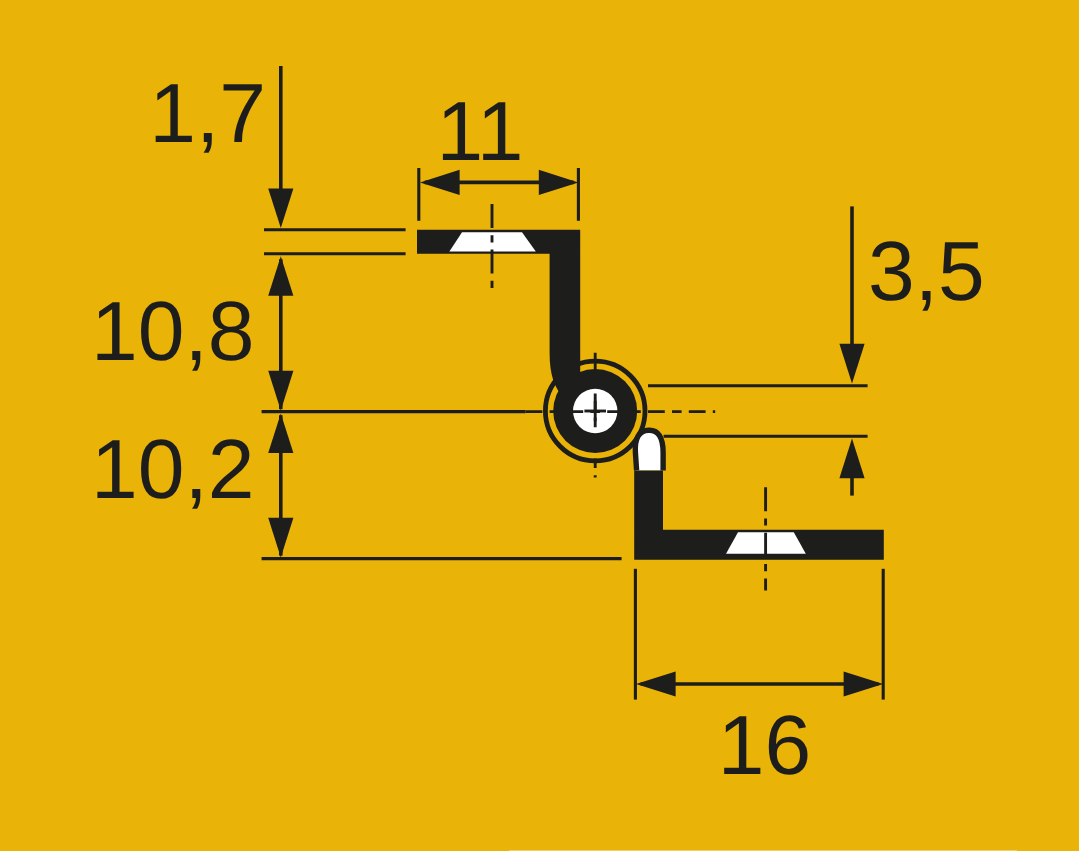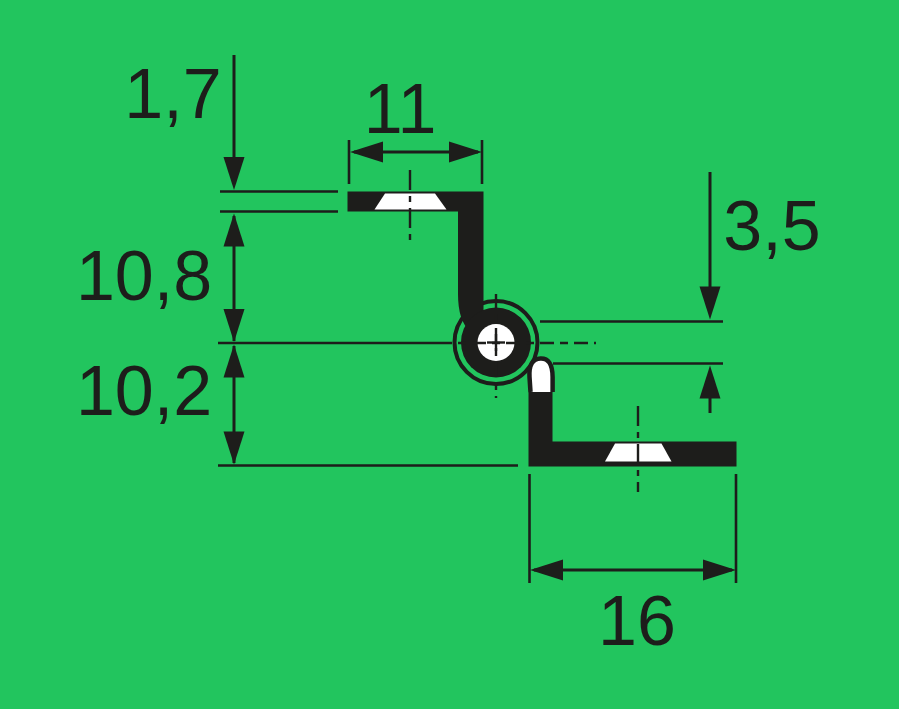--- a/index.html
+++ b/index.html
@@ -4,21 +4,21 @@
 <style>
   html, body {
     margin: 0;
     padding: 0;
     background: #ffffff;
   }
   .stage {
     position: relative;
     width: 899px;
     height: 709px;
-    background: #22c55e;
+    background: #eab308;
     overflow: hidden;
   }
   svg { display: block; }
   .ink-fill   { fill: var(--ink, #1d1d1b); }
   .white-fill { fill: #ffffff; }
   .outline-stroke { stroke: var(--ink, #1d1d1b); fill: none; }
   .dim-line  { stroke: var(--ink, #1d1d1b); stroke-width: 3;   fill: none; }
   .ext-line  { stroke: var(--ink, #1d1d1b); stroke-width: 2.6; fill: none; }
   .center-line { stroke: var(--ink, #1d1d1b); stroke-width: 2.4; fill: none; }
   .arrow { fill: var(--ink, #1d1d1b); stroke: none; }

